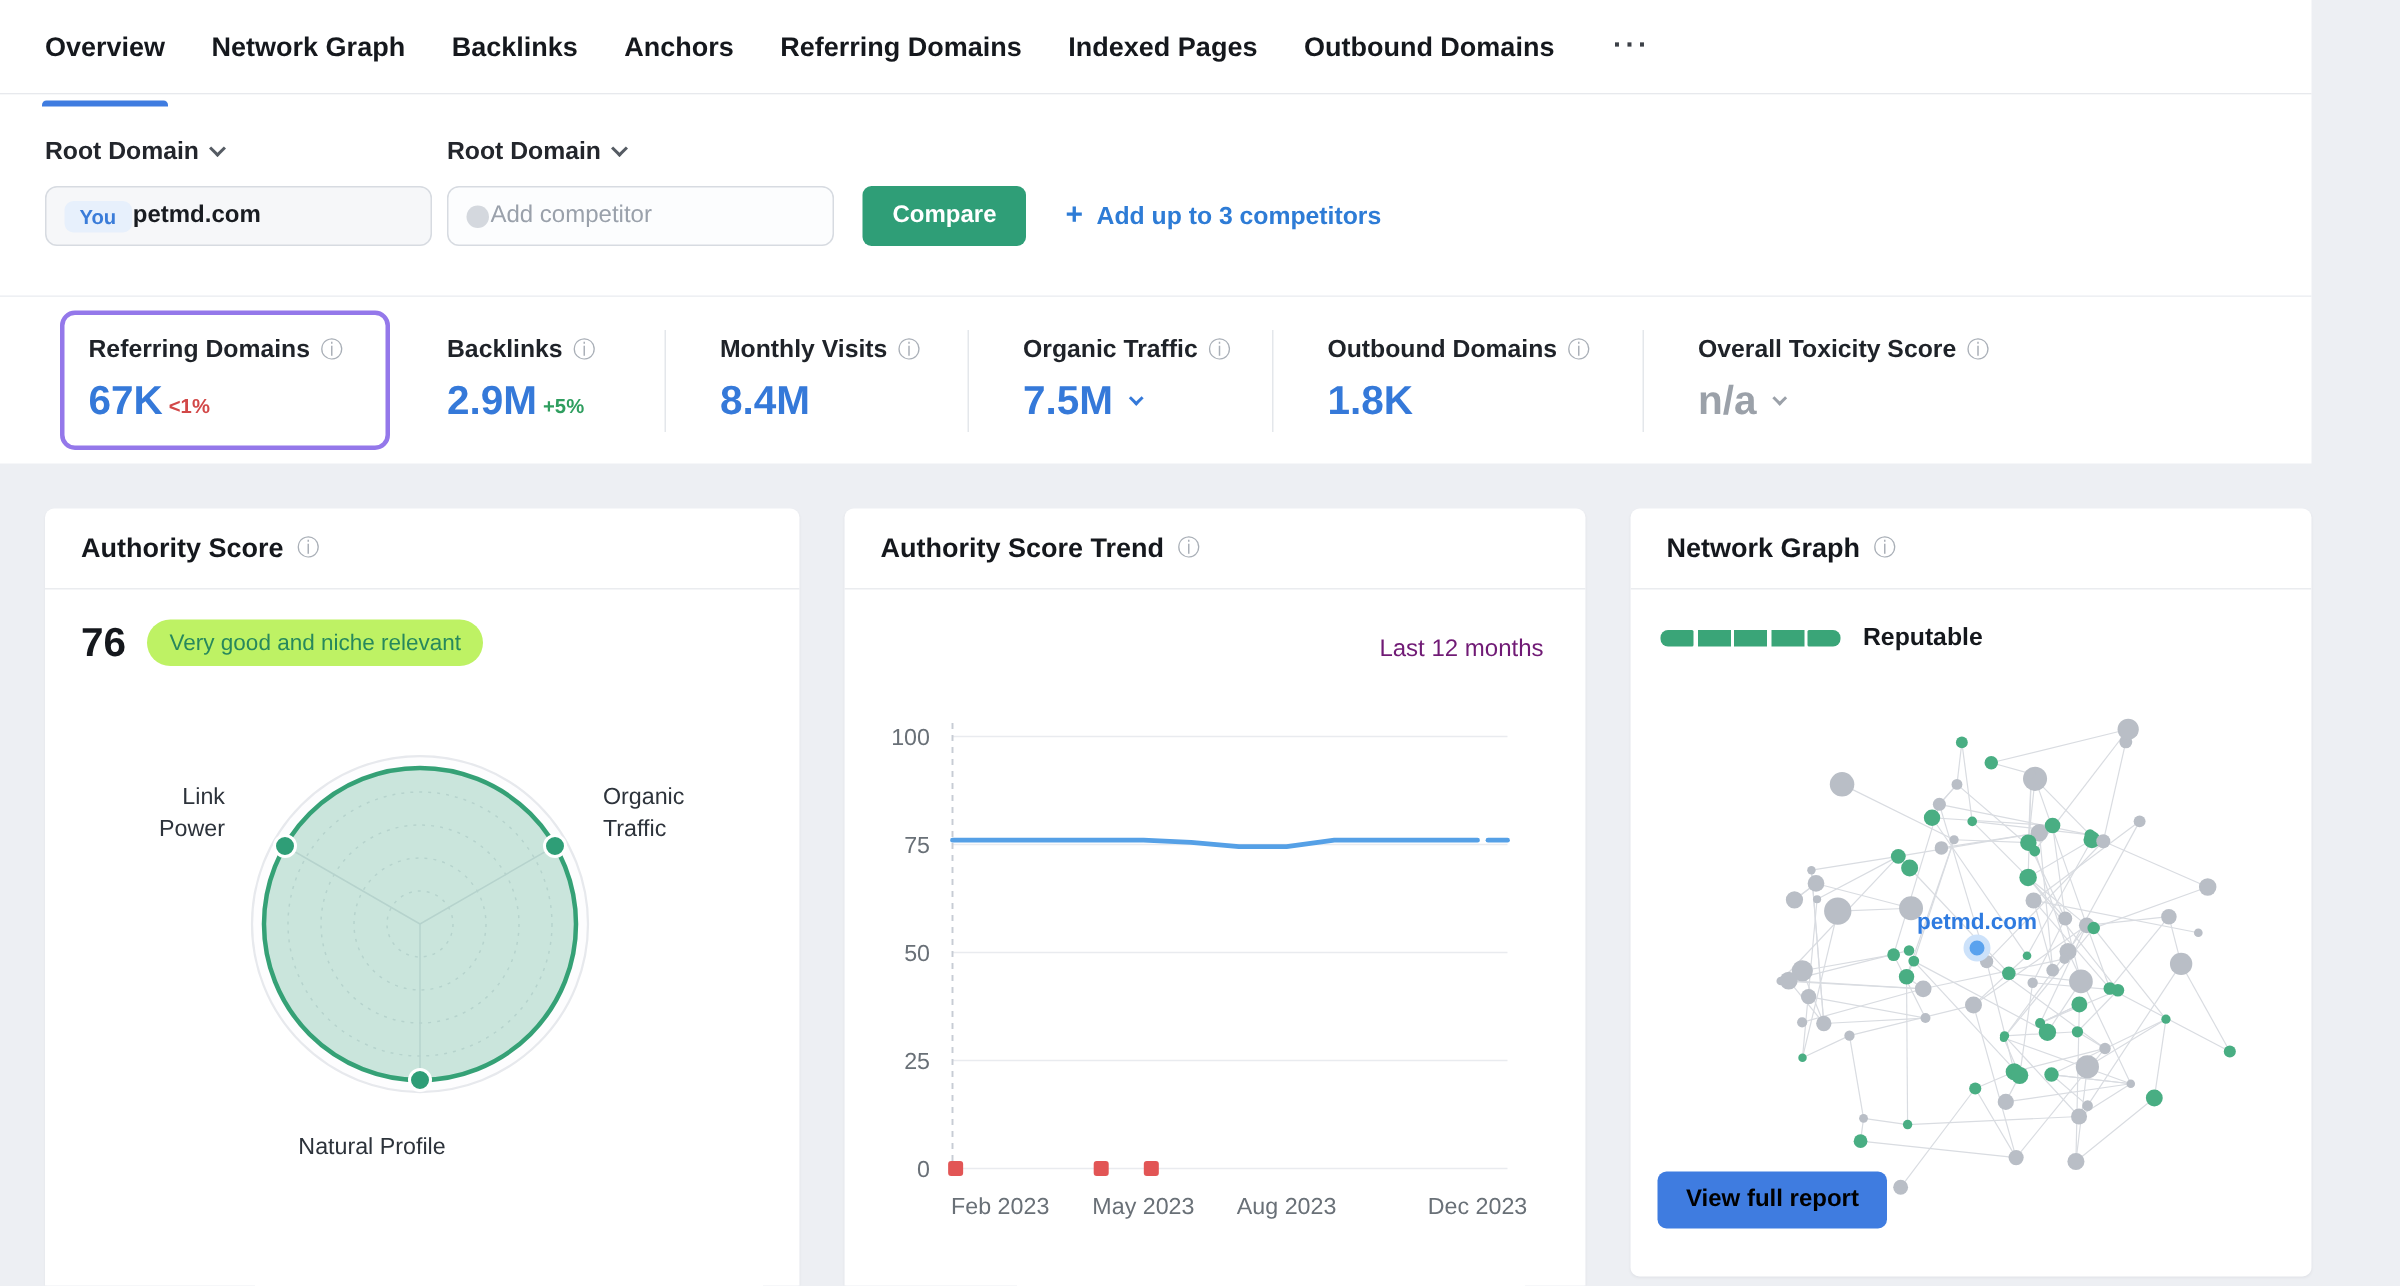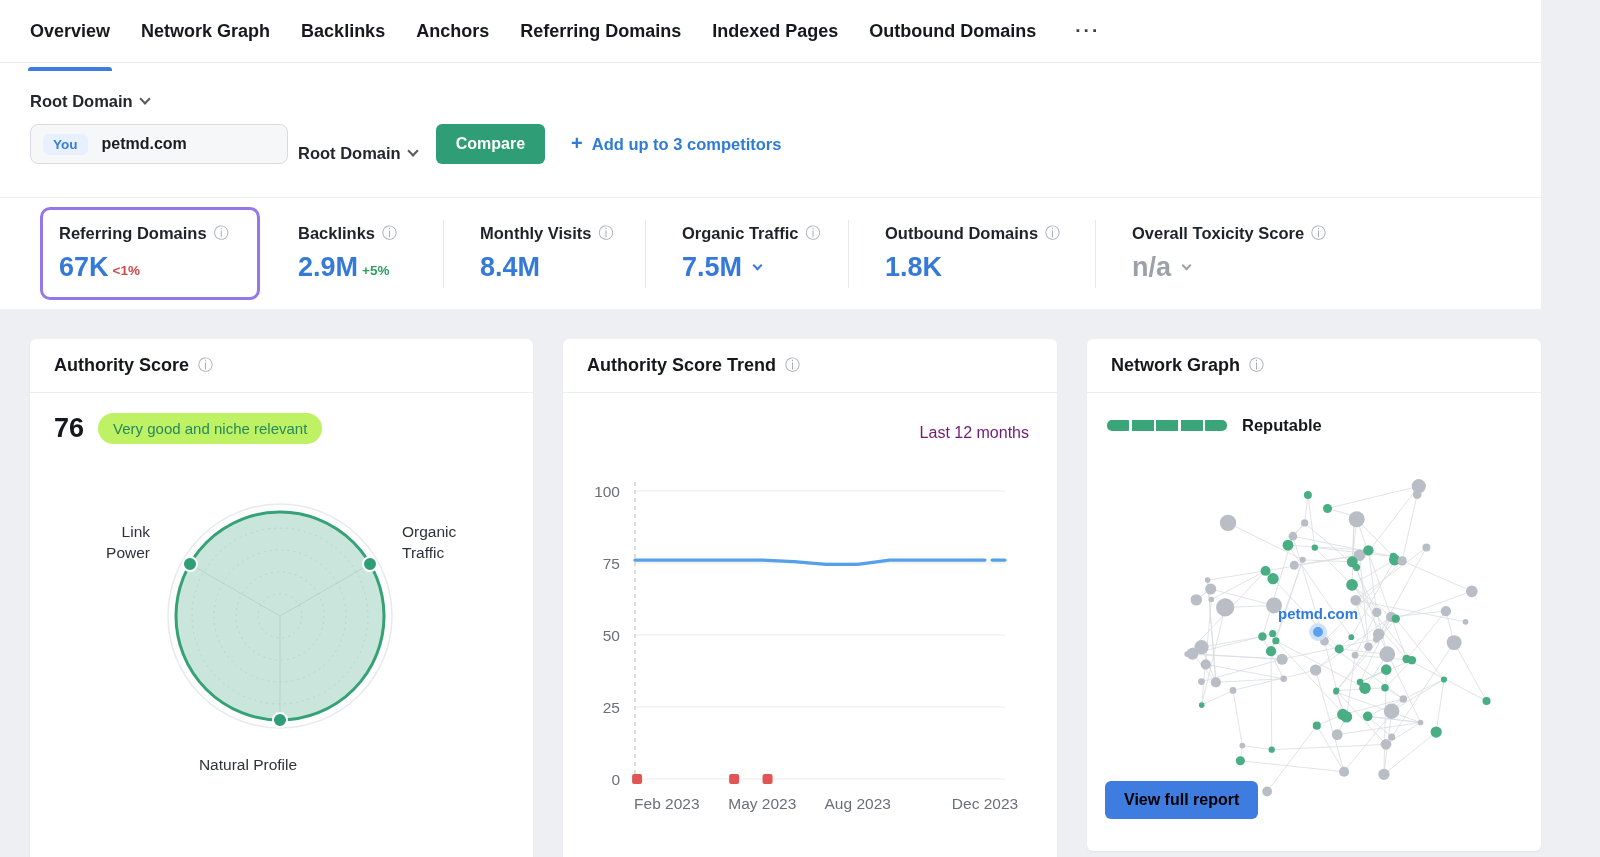--- a/index.html
+++ b/index.html
@@ -20,21 +20,21 @@
   
   .filters{display:flex;align-items:flex-end;background:#fff;padding:27px 0 33px 30px}
   .filter-col{display:flex;flex-direction:column;gap:12px;margin-right:10px}
   .dd-label{font-size:16.5px;font-weight:600;color:#23262c;display:flex;align-items:center;cursor:pointer;height:22px}
   .chev{display:inline-block;width:8px;height:8px;border-right:2px solid #555b63;border-bottom:2px solid #555b63;
     transform:rotate(45deg);margin-left:8px;margin-top:-4px}
   .chev.sm{width:7px;height:7px}
   .chev.blue{border-color:#3579d9}
   .chev.gray{border-color:#9ba1a9}
   .input{width:258px;height:40px;border:1px solid #d7dbe1;border-radius:8px;display:flex;align-items:center;
-    padding:0 12px;gap:14px}
+    padding:0 12px;gap:1px}
   .you-input{background:#f6f7f9}
   .competitor-input{background:#fcfdfe}
   .you-badge{background:#e7f0fc;color:#3a7cd9;font-size:13.5px;font-weight:600;padding:3px 10px;border-radius:6px}
   .domain-value{font-size:16px;font-weight:700;color:#191c21}
   .competitor-circle{width:15px;height:15px;border-radius:50%;background:#d4d8de;flex:0 0 auto}
   .competitor-text{border:none;outline:none;background:transparent;font-size:16px;color:#191c21;width:190px;
     font-family:"Liberation Sans","DejaVu Sans",sans-serif}
   .competitor-text::placeholder{color:#9aa1ab}
   .compare-btn{height:40px;padding:0 20px;background:#2f9e77;color:#fff;border:none;border-radius:6px;
     font-size:16px;font-weight:700;margin-left:9px;cursor:pointer;font-family:inherit}
@@ -124,20 +124,24 @@
       </div>
       <div class="input you-input">
         <span class="you-badge">You</span>
         <span class="domain-value">petmd.com</span>
       </div>
     </div>
     <div class="filter-col">
       <div class="dd-label">
         <span>Root Domain</span>
         <span class="chev"></span>
+      </div>
+      <div class="input competitor-input">
+        <span class="competitor-circle"></span>
+        <input class="competitor-text" type="text" placeholder="Add competitor" style="">
       </div>
     </div>
     <button class="compare-btn">Compare</button>
     <div class="add-link">
       <span class="plus">+</span>
       <span>Add up to 3 competitors</span>
     </div>
   </section>
 
   <section class="metrics white">

